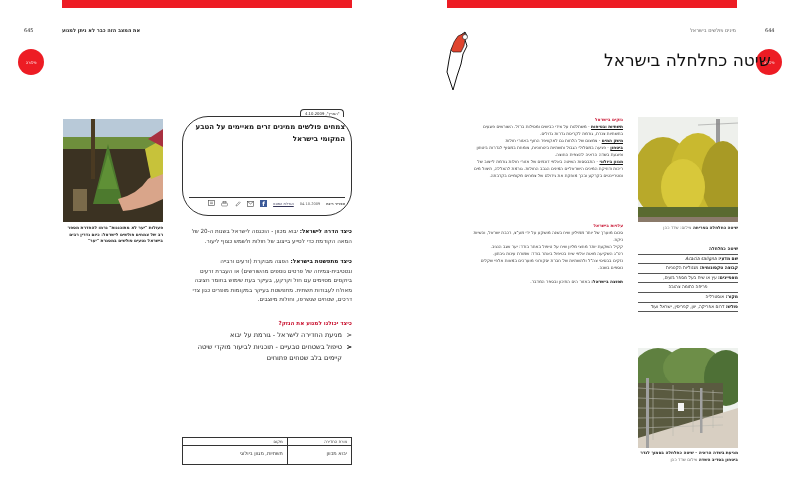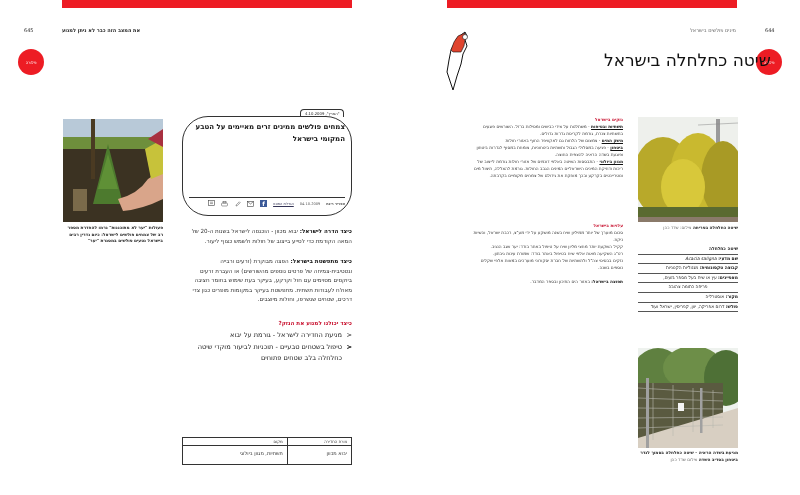--- a/index.html
+++ b/index.html
@@ -108,21 +108,21 @@
 </div>
 <div class="abs small" style="left:182px; top:257px; width:170px;">
   <span class="b">כיצד מתפשטת בישראל:</span>
   <span>הפצה מבוקרת (זרעים ורבייה וגטטיבית-צמיחה של פרטים נוספים מהשורשים) או העברת זרעים ביוקסים מסוימים עם חול וקרקע, בעיקר בעת שימוש בחומר חציבה מאולח לעבודות תשתית. מתפשטת בעיקר במקומות מופרים כגון צדי דרכים, שטחים שנשרפו, וחולות מיוצבים.</span>
 </div>
 
 <div class="abs small subhead-red" style="left:182px; top:319px; width:170px;">כיצד יכולנו למנוע את הנזק?</div>
 <ul class="abs bullets" style="left:182px; top:330px; width:170px;">
   <li><span class="arrow">&lt;</span><span>מניעת החדירה לישראל - גורמת על יבוא</span></li>
   <li><span class="arrow">&lt;</span></li>
-  <li><span class="arrow">&lt;</span><span>טיפול בשטחים טבעיים - תוכניות לביעור מוקדי שיטה כחלחלה בלב שטחים פתוחים</span></li>
+  <li><span class="arrow">&lt;</span><span>טיפול בשטחים טבעיים - תוכניות לביעור מוקדי שיטה קיימים בלב שטחים פתוחים</span></li>
 </ul>
 
 <div class="abs" style="left:182px; top:437px; width:170px;">
   <table class="srctbl">
     <tbody>
         <tr>
       <td>צורת החדירה</td>
       <td>מקום</td>
     </tr>
     <tr class="val">

